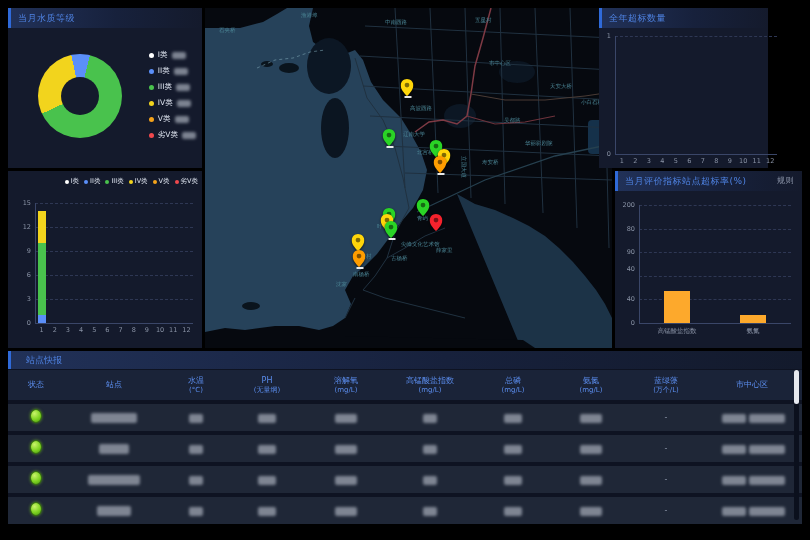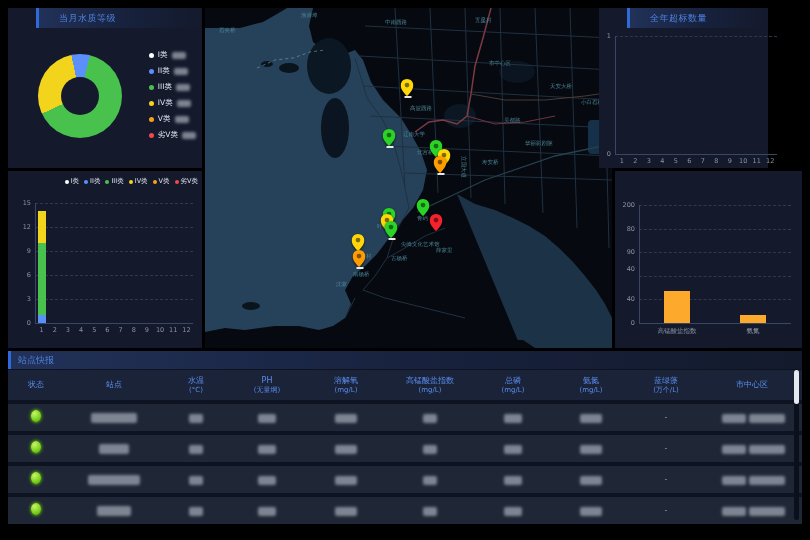--- a/index.html
+++ b/index.html
@@ -1,21 +1,21 @@
 <!DOCTYPE html>
 <html><head>
 <meta charset="utf-8">
 <style>
   html,body{margin:0;padding:0;background:#000;}
   .stage{position:relative;width:810px;height:540px;background:#000;overflow:hidden;
          font-family:"DejaVu Sans",sans-serif;}
   .panel{position:absolute;background:#141a2c;}
   .phead{position:relative;height:20px;background:linear-gradient(90deg,#213158,#17213c 55%,#141a2c);
-         border-left:3px solid #2f6ad9;line-height:20px;padding-left:20px;font-size:9px;color:#4f83e3;
-         letter-spacing:.5px;white-space:nowrap;margin-left:28px;}
+         border-left:3px solid #2f6ad9;line-height:20px;padding-left:7px;font-size:9px;color:#4f83e3;
+         letter-spacing:.5px;white-space:nowrap;}
   .phead .rlink{position:absolute;right:8px;top:0;font-size:8px;color:#8d96aa;cursor:pointer;}
   
   .donut{position:absolute;left:30px;top:46px;width:84px;height:84px;border-radius:50%;}
   .donut .hole{position:absolute;left:23px;top:23px;width:38px;height:38px;border-radius:50%;background:#141a2c;}
   .legend-v{position:absolute;right:6px;top:42px;display:flex;flex-direction:column;gap:6px;}
   .legend-v .li{display:flex;align-items:center;gap:4px;font-size:7.5px;color:#dfe5f0;cursor:pointer;}
   .ldot{width:5px;height:5px;border-radius:50%;flex:none;}
   .blur{display:inline-block;background:#8f96a3;opacity:.85;filter:blur(1.4px);border-radius:2px;}
   .legend-h{position:absolute;right:4px;top:6px;display:flex;gap:5px;}
   .legend-h .li{display:flex;align-items:center;gap:2px;font-size:6.5px;color:#dfe5f0;cursor:pointer;}
@@ -31,21 +31,21 @@
   .bar{position:absolute;background:#FDA92C;}
   
   .map{position:absolute;left:205px;top:8px;width:407px;height:340px;background:#06090f;overflow:hidden;cursor:grab;}
   .map svg.base{position:absolute;left:0;top:0;}
   .pin{position:absolute;transform:translate(-50%,-100%);width:13px;height:17px;}
   .pin svg{display:block;filter:drop-shadow(0 1px 1px rgba(0,0,0,.7));}
   .pinmark{position:absolute;left:50%;top:100%;width:7px;height:2px;margin-left:-3px;background:#fff;opacity:.9;}
   
   .tpanel{position:absolute;left:8px;top:351px;width:794px;height:172px;background:#0e1322;}
   .ttitle{height:18px;background:linear-gradient(90deg,#213158,#17213c 55%,#131a2c);border-left:3px solid #2f6ad9;
-          line-height:18px;padding-left:7px;font-size:9px;color:#4f83e3;}
+          line-height:18px;padding-left:15px;font-size:9px;color:#4f83e3;}
   .tgrid{display:grid;grid-template-columns:56px 100px 64px 78px 80px 88px 78px 78px 72px 1fr;align-items:center;}
   .thead{height:30px;background:#1a2338;margin-top:1px;}
   .th{text-align:center;line-height:1.25;}
   .tname{display:block;font-size:8px;color:#5b8dee;}
   .tunit{display:block;font-size:7px;color:#5b8dee;}
   .trow{height:27px;background:#1f2737;margin-top:4px;}
   .td{text-align:center;}
   .sdot{display:inline-block;width:10px;height:12px;border-radius:50%;
         background:radial-gradient(circle at 35% 30%,#c9f36a,#7ED321 55%,#4d9715);
         border:1px solid #3c7710;box-shadow:0 0 3px rgba(126,211,33,.6);}
@@ -327,20 +327,24 @@
         <div class="xlab" style="left: 87.75px; top: 121px;">7</div>
         <div class="xlab" style="left: 101.25px; top: 121px;">8</div>
         <div class="xlab" style="left: 114.75px; top: 121px;">9</div>
         <div class="xlab" style="left: 128.25px; top: 121px;">10</div>
         <div class="xlab" style="left: 141.75px; top: 121px;">11</div>
         <div class="xlab" style="left: 155.25px; top: 121px;">12</div>
       </div>
   </div>
 
   <div class="panel" id="p4" style="left:615px;top:171px;width:187px;height:177px;">
+    <div class="phead">
+      <span>当月评价指标站点超标率(%)</span>
+      <span class="rlink">规则</span>
+    </div>
     <div class="plot" id="plot4" style="left:24px;top:34px;width:152px;height:118px;">
         <div class="gbase" style="top: 118px;"></div>
         <div class="ylab" style="left: -22px; top: 118px;">0</div>
         <div class="gline" style="top: 94.4px;"></div>
         <div class="ylab" style="left: -22px; top: 94.4px;">40</div>
         <div class="gline" style="top: 70.8px;"></div>
         <div class="ylab" style="left: -22px; top: 64px;">40</div>
         <div class="gline" style="top: 47.2px;"></div>
         <div class="ylab" style="left: -22px; top: 47.2px;">90</div>
         <div class="gline" style="top: 23.6px;"></div>

